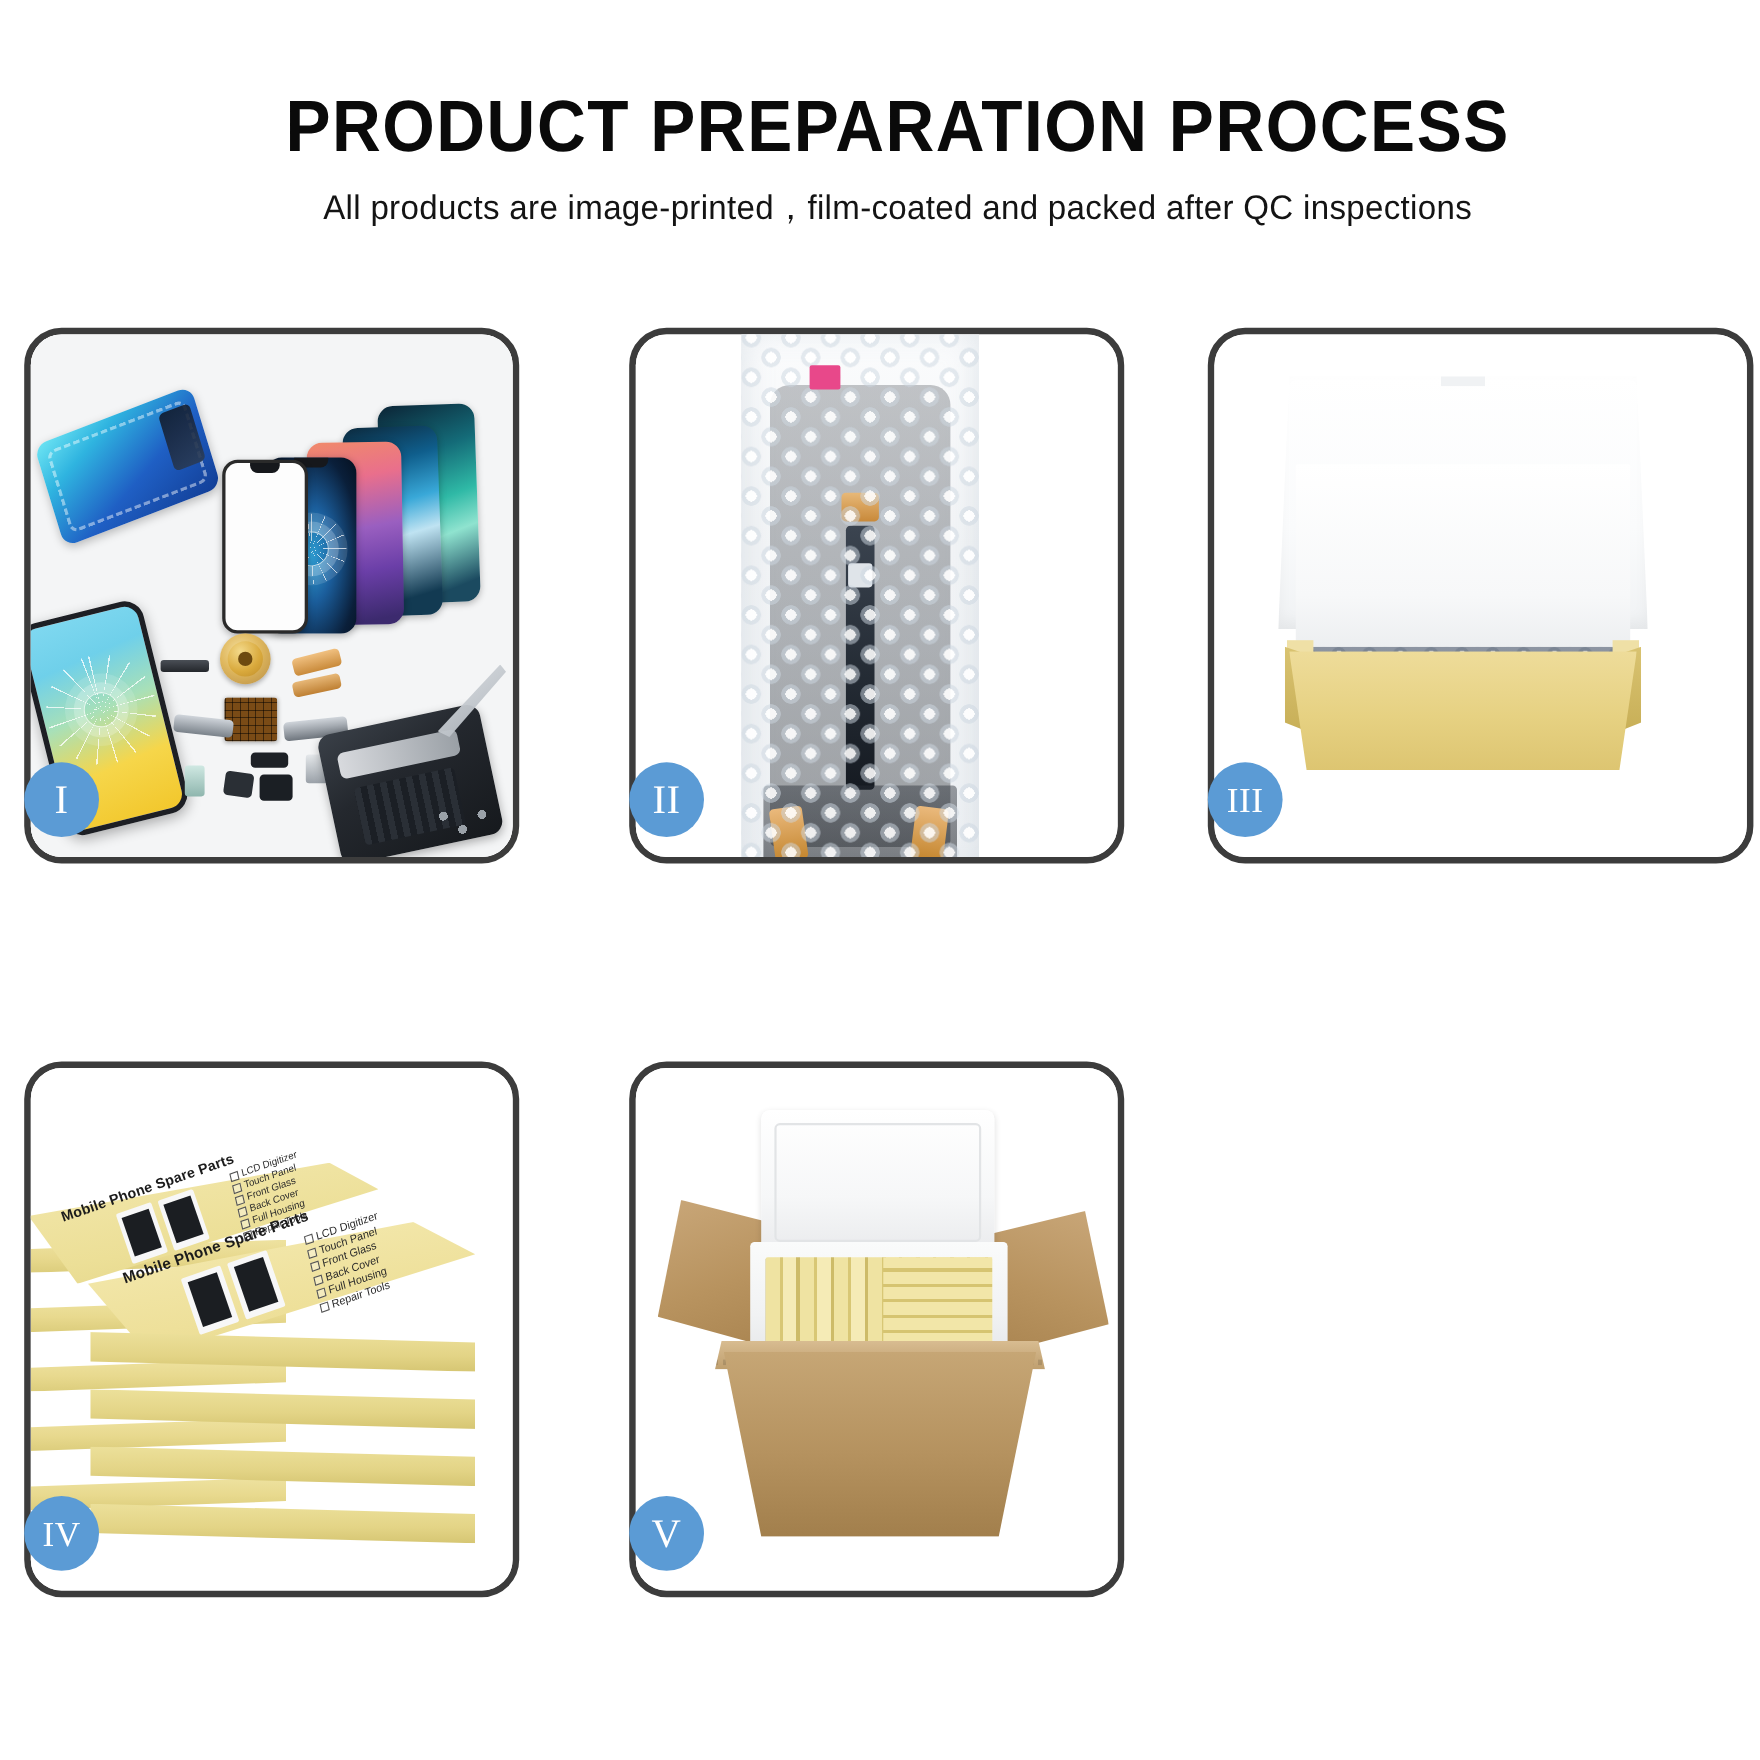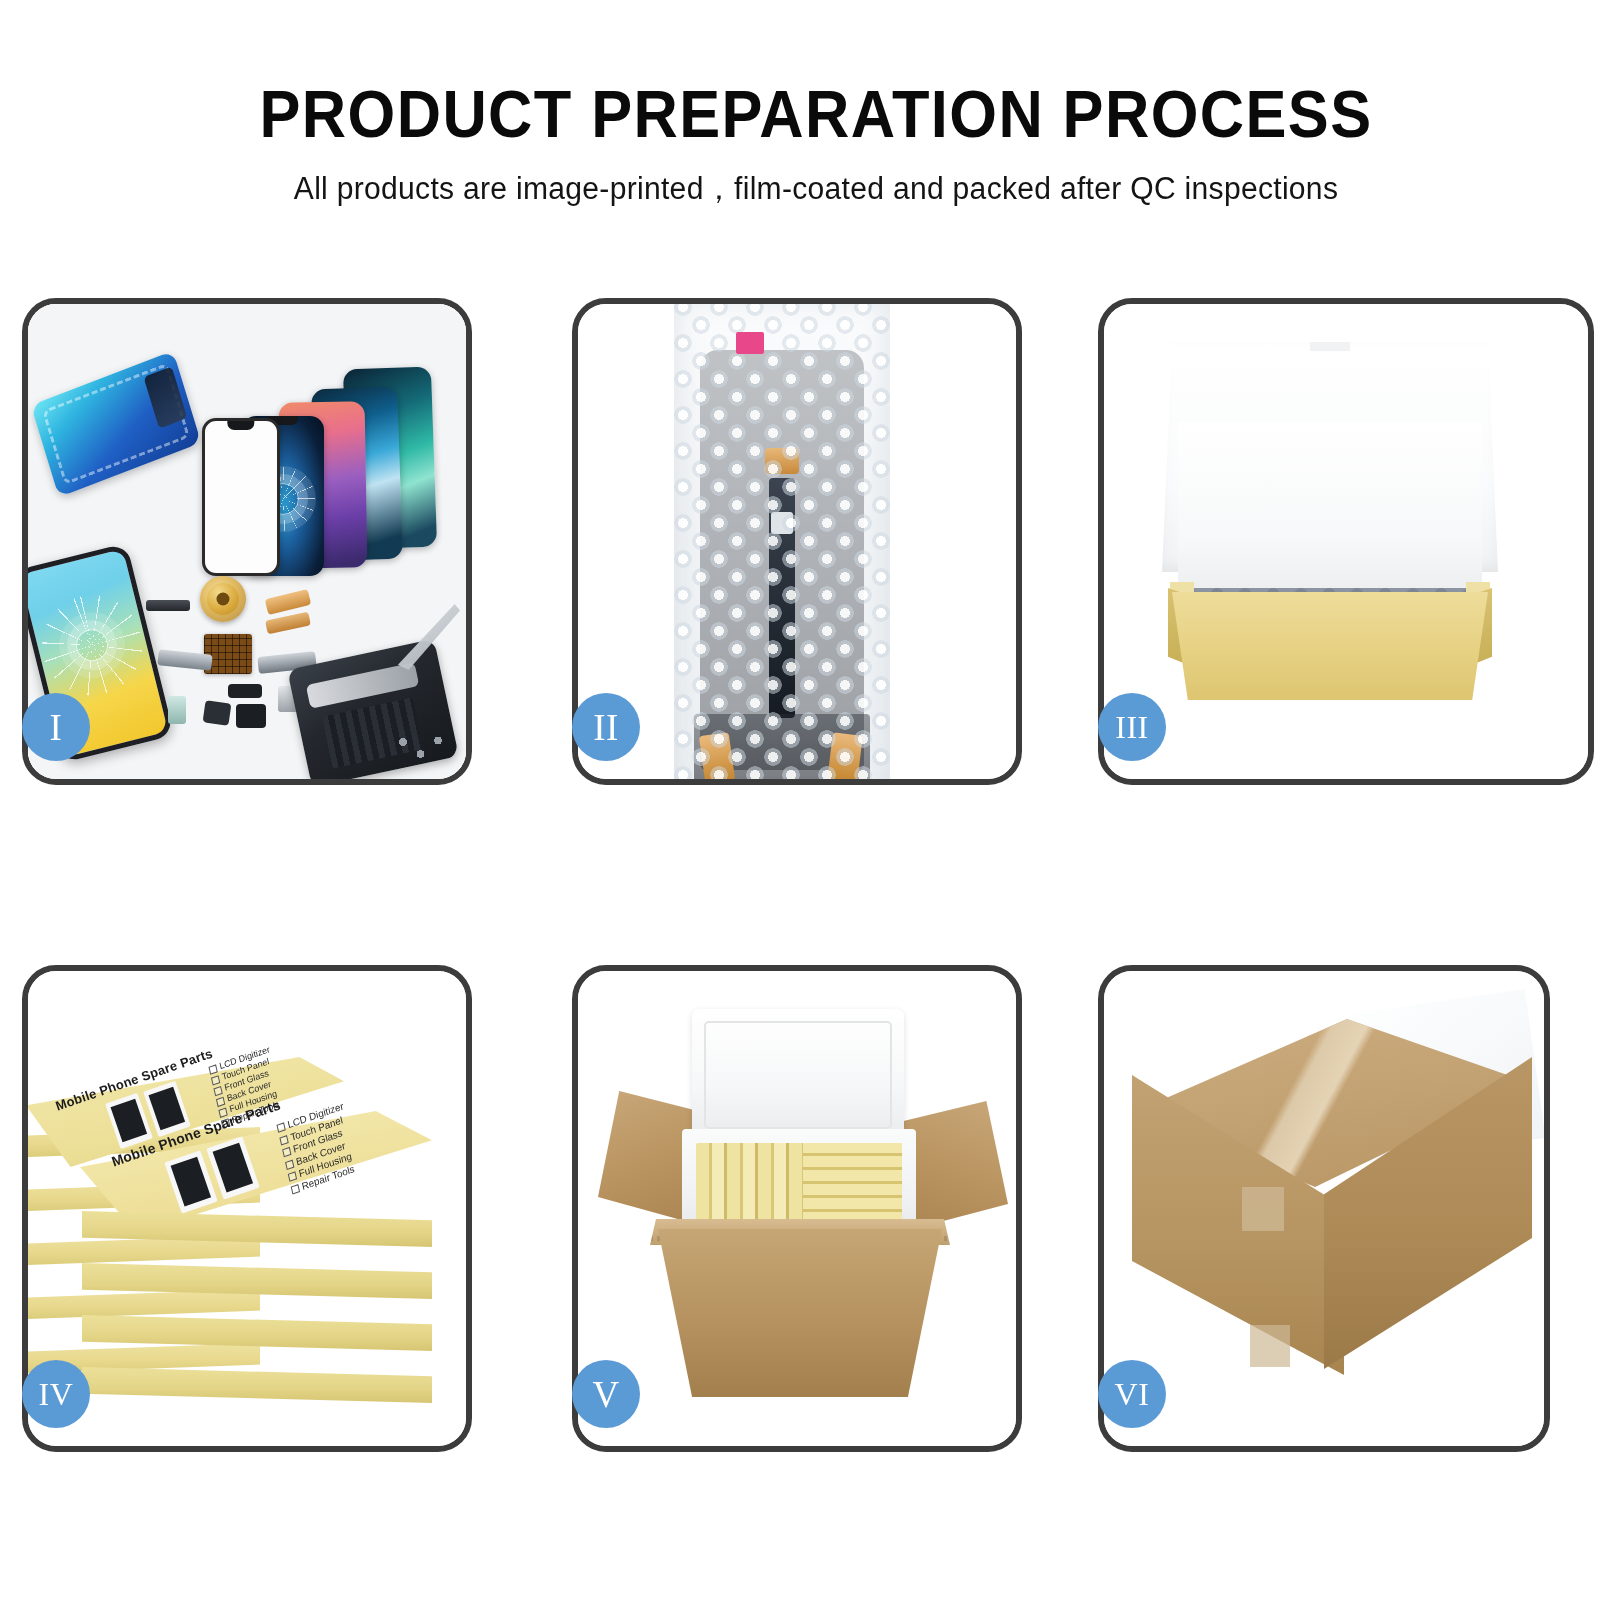--- a/index.html
+++ b/index.html
@@ -708,31 +708,15 @@
             <div class="foam-body"></div>
             <div class="foam-content"></div>
             <div class="carton-rim"></div>
             <div class="carton-body"></div>
           </div>
         </div>
       </div>
       <div class="badge">V</div>
     </div>
 
-    <div class="panel p6">
-      <div class="panel-inner">
-        <div class="scene">
-          <div class="carton6">
-            <div class="c6-sheet"></div>
-            <div class="c6-top"></div>
-            <div class="c6-tape"></div>
-            <div class="c6-left"></div>
-            <div class="c6-right"></div>
-            <div class="c6-tab1"></div>
-            <div class="c6-tab2"></div>
-          </div>
-        </div>
-      </div>
-      <div class="badge wide">VI</div>
-    </div>
 
   </div>
 </div>
 
 </body></html>

